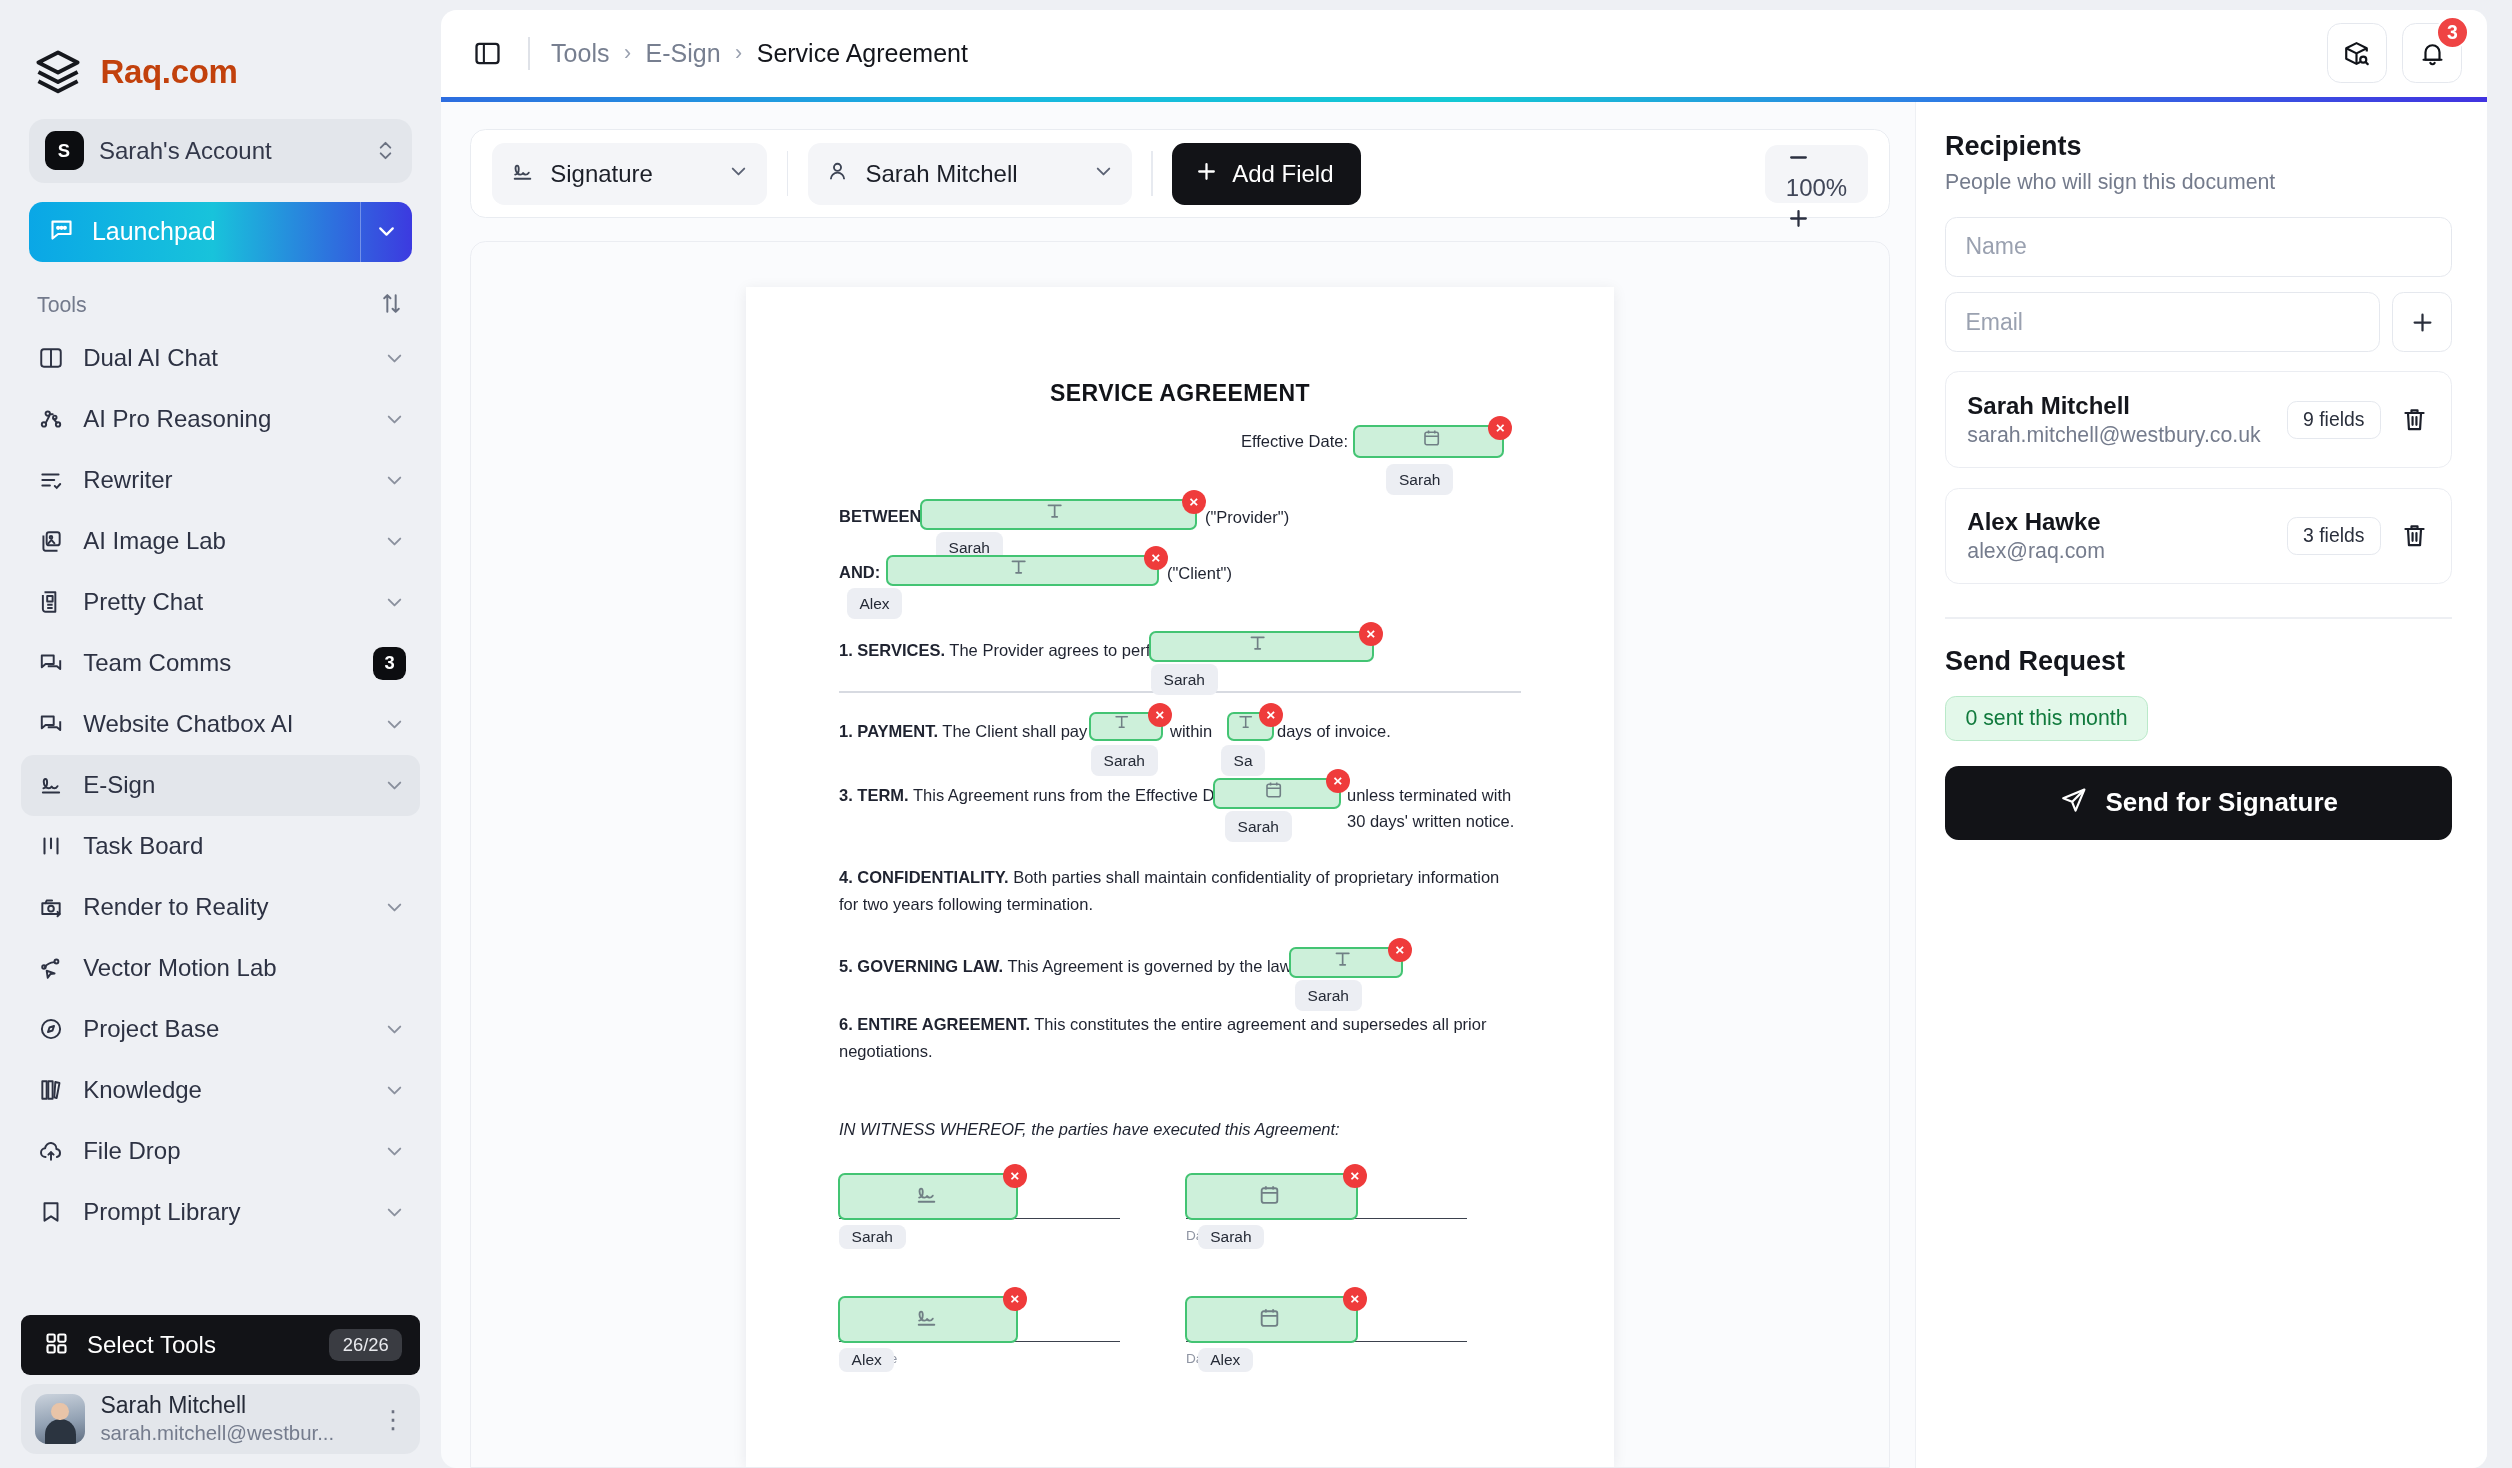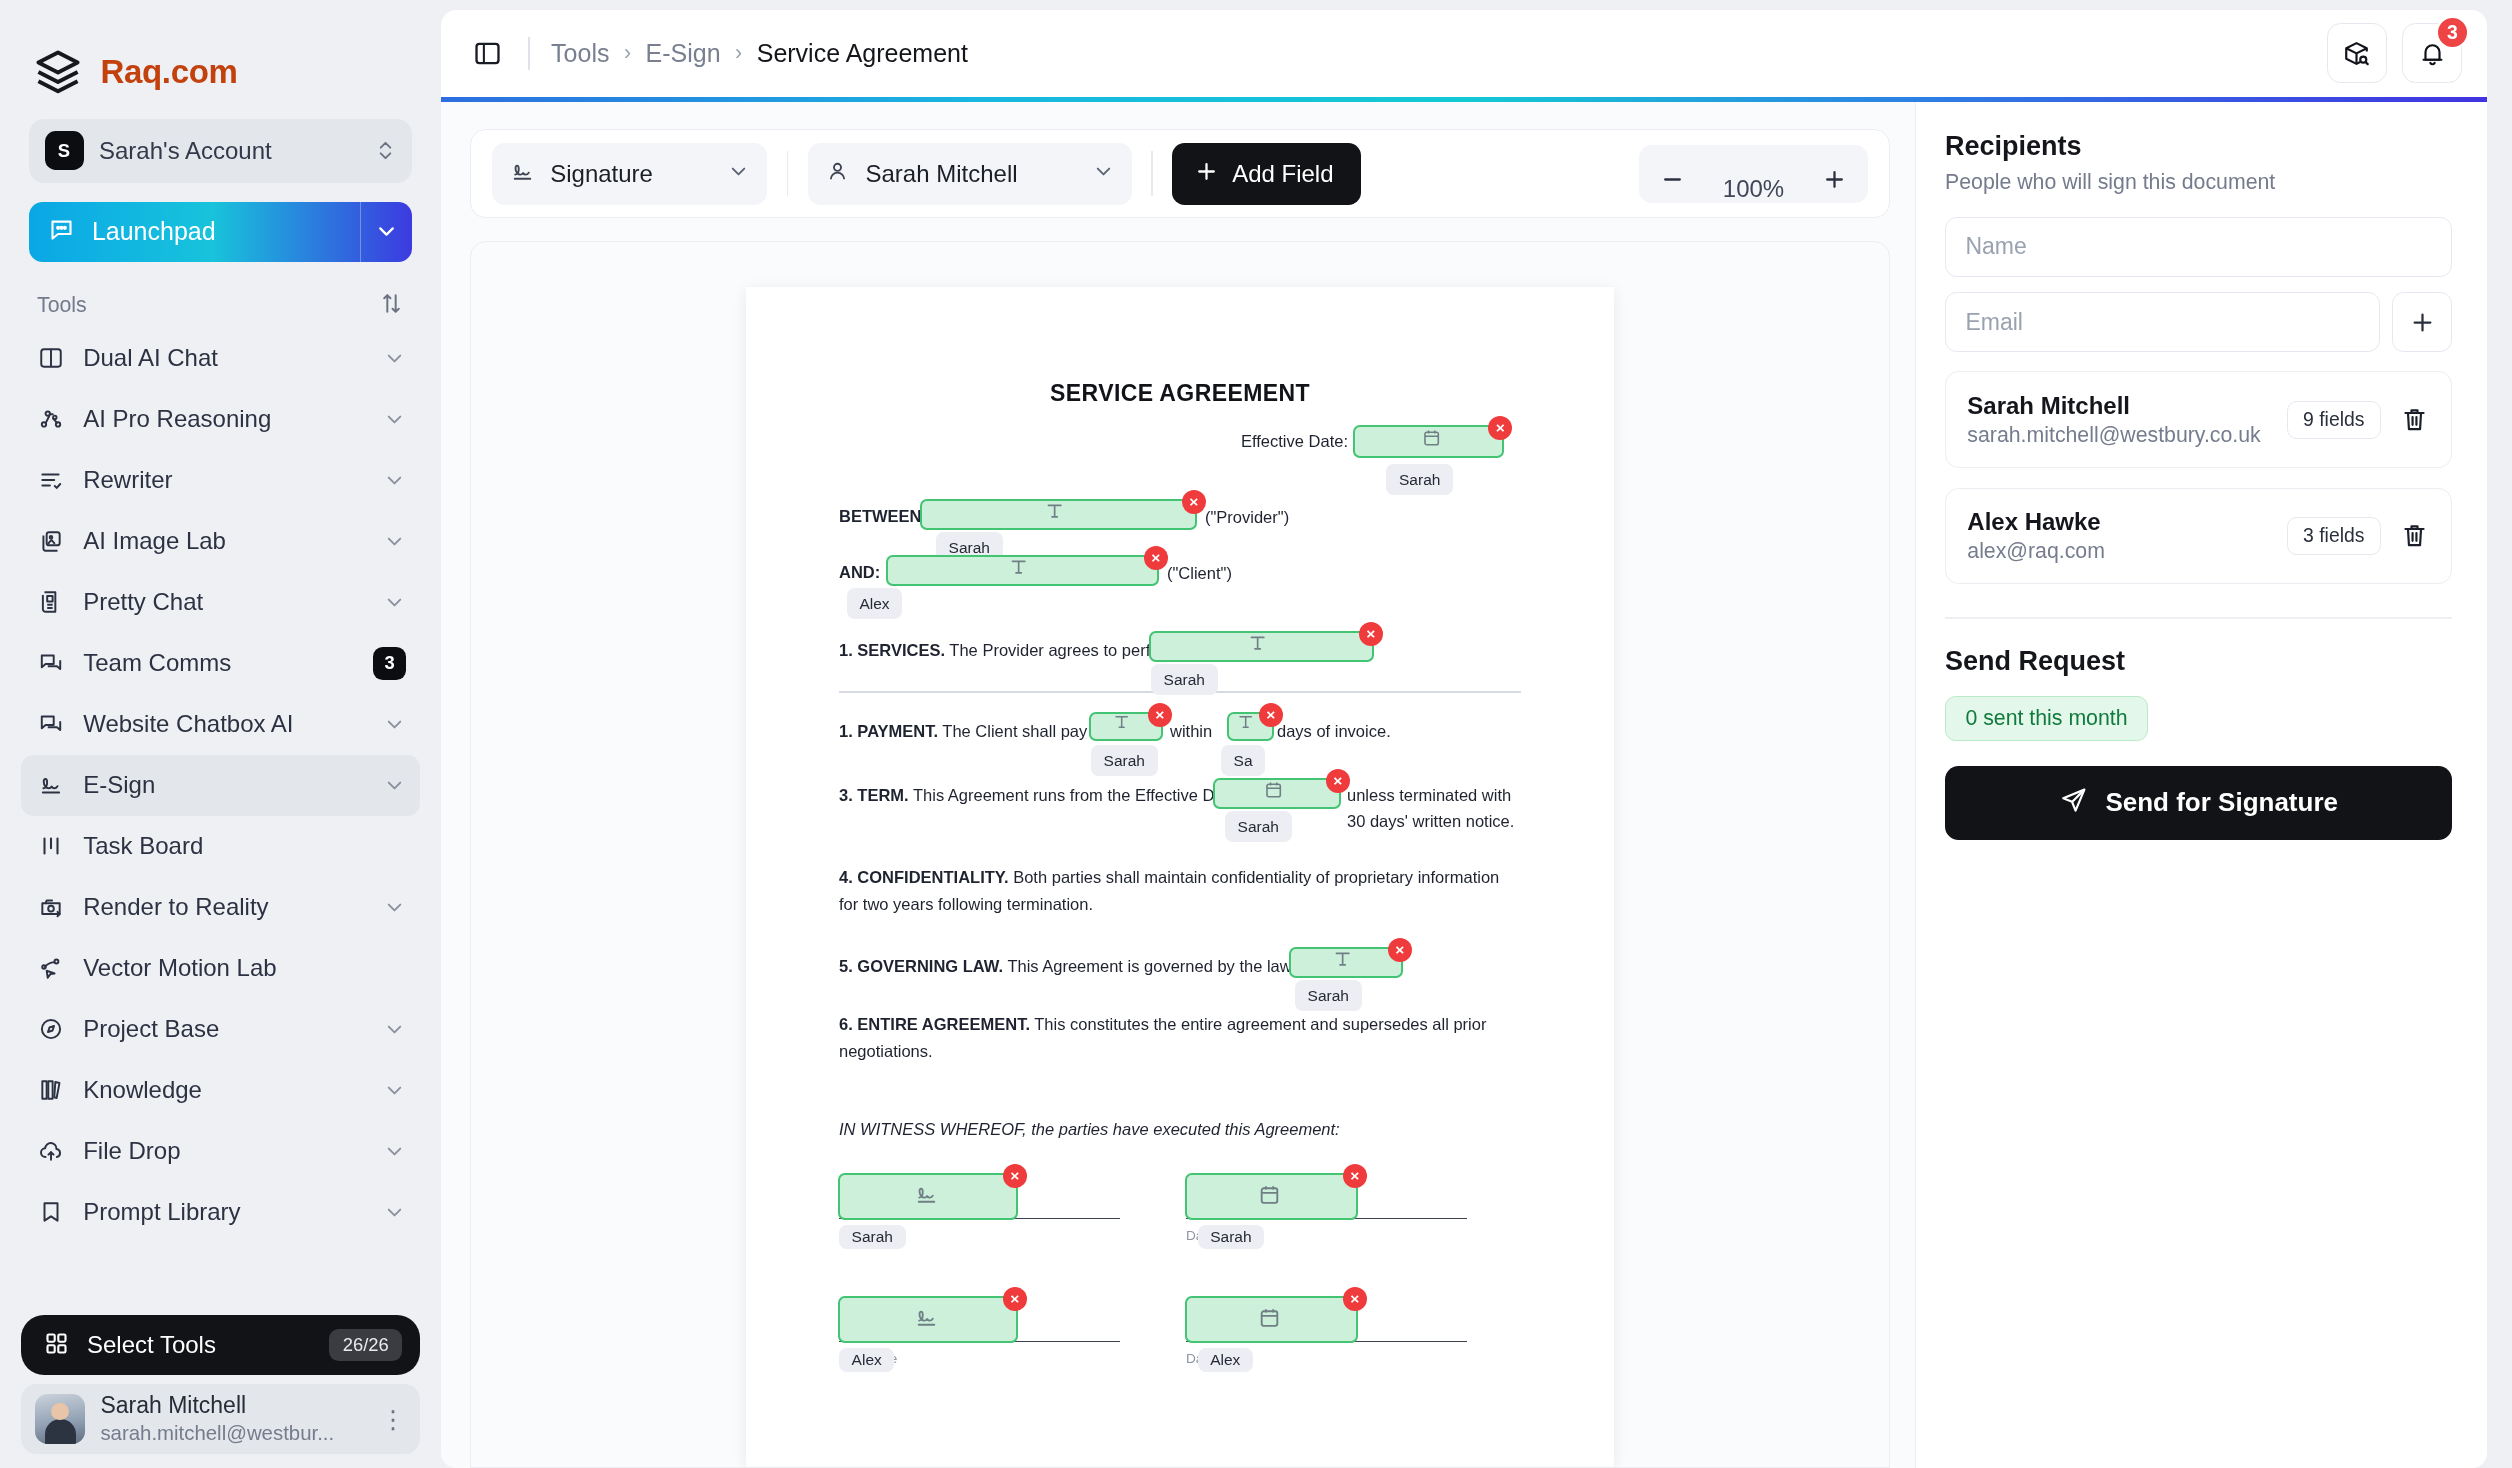--- a/index.html
+++ b/index.html
@@ -70,21 +70,21 @@
   }
   .chev-down { width: 23px; height: 23px; flex: 0 0 23px; opacity: .75; }
 
   .sidebar-fade {
     position: absolute; left: 0; right: 0; bottom: 161px; height: 58px;
     background: linear-gradient(180deg, rgba(238,240,244,0) 0%, #eef0f4 82%);
     pointer-events: none;
   }
   .select-tools {
     position: absolute; left: 21.3px; right: 21.3px; bottom: 93px;
-    height: 60px; border-radius: 23px; background: #121317;
+    height: 60px; border-radius: 9px; background: #121317;
     display: flex; align-items: center; gap: 17.4px; padding: 0 17.4px 0 21.3px;
   }
   .select-tools-label { flex: 1; font-size: 24px; color: #fff; font-weight: 500; }
   .select-tools-count {
     padding: 4.8px 13.6px; border-radius: 9.7px; background: #3a3c42;
     color: #e9eaee; font-size: 18.4px; font-weight: 500;
   }
   .user-card {
     position: absolute; left: 21.3px; right: 21.3px; bottom: 13.6px;
     height: 70px; border-radius: 15.5px; background: #e3e6eb;
@@ -156,21 +156,21 @@
   .select-pill .sel-label { font-size: 24px; color: #1c1f28; font-weight: 400; }
   .sel-gap { width: 43px; }
   .bar-divider { width: 1.5px; height: 45px; background: #e7eaf0; }
   .addfield-btn {
     height: 62px; border-radius: 12.6px; background: #121317;
     display: flex; align-items: center; gap: 13.6px; padding: 0 27px 0 21.3px;
   }
   .addfield-label { font-size: 24px; color: #fff; font-weight: 500; }
   .zoom-group {
     margin-left: auto; height: 58px; border-radius: 12.6px; background: #f4f5f8;
-    display: flex; align-items: flex-end; gap: 16px; padding: 0 9.7px;
+    display: flex; align-items: flex-start; gap: 4px; padding: 0 9.7px; flex-direction: column;
   }
   .zoom-btn { width: 47px; height: 47px; display: flex; align-items: center; justify-content: center; }
   .zoom-val { font-size: 24px; color: #404658; min-width: 83px; text-align: center; }
 
   .canvas {
     flex: 1; margin: 23px 25px 0 29px; background: #fafbfd;
     border: 1.5px solid #ebedf2; border-radius: 15.5px 15.5px 0 0;
     overflow: hidden; display: flex; justify-content: center;
   }
   .page {

